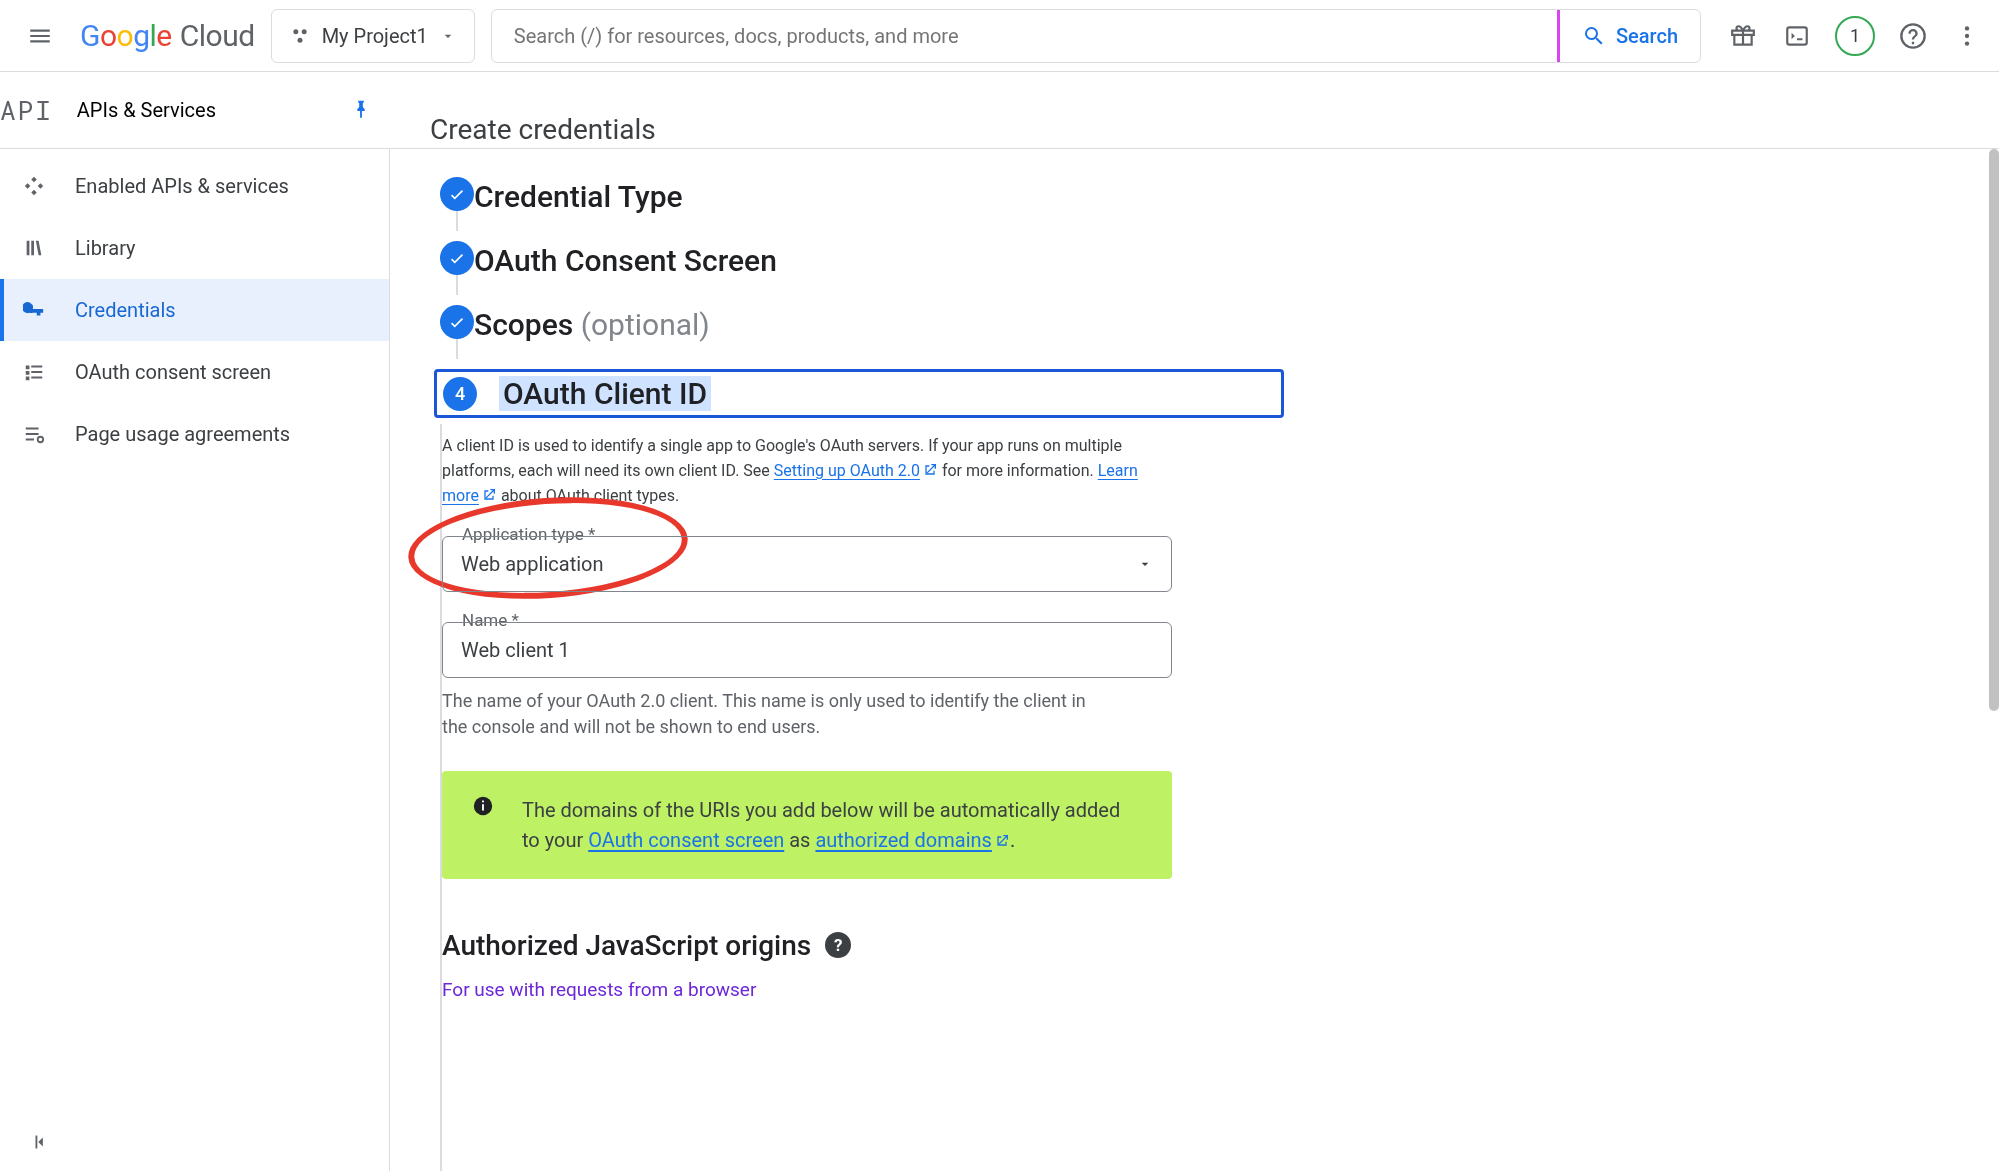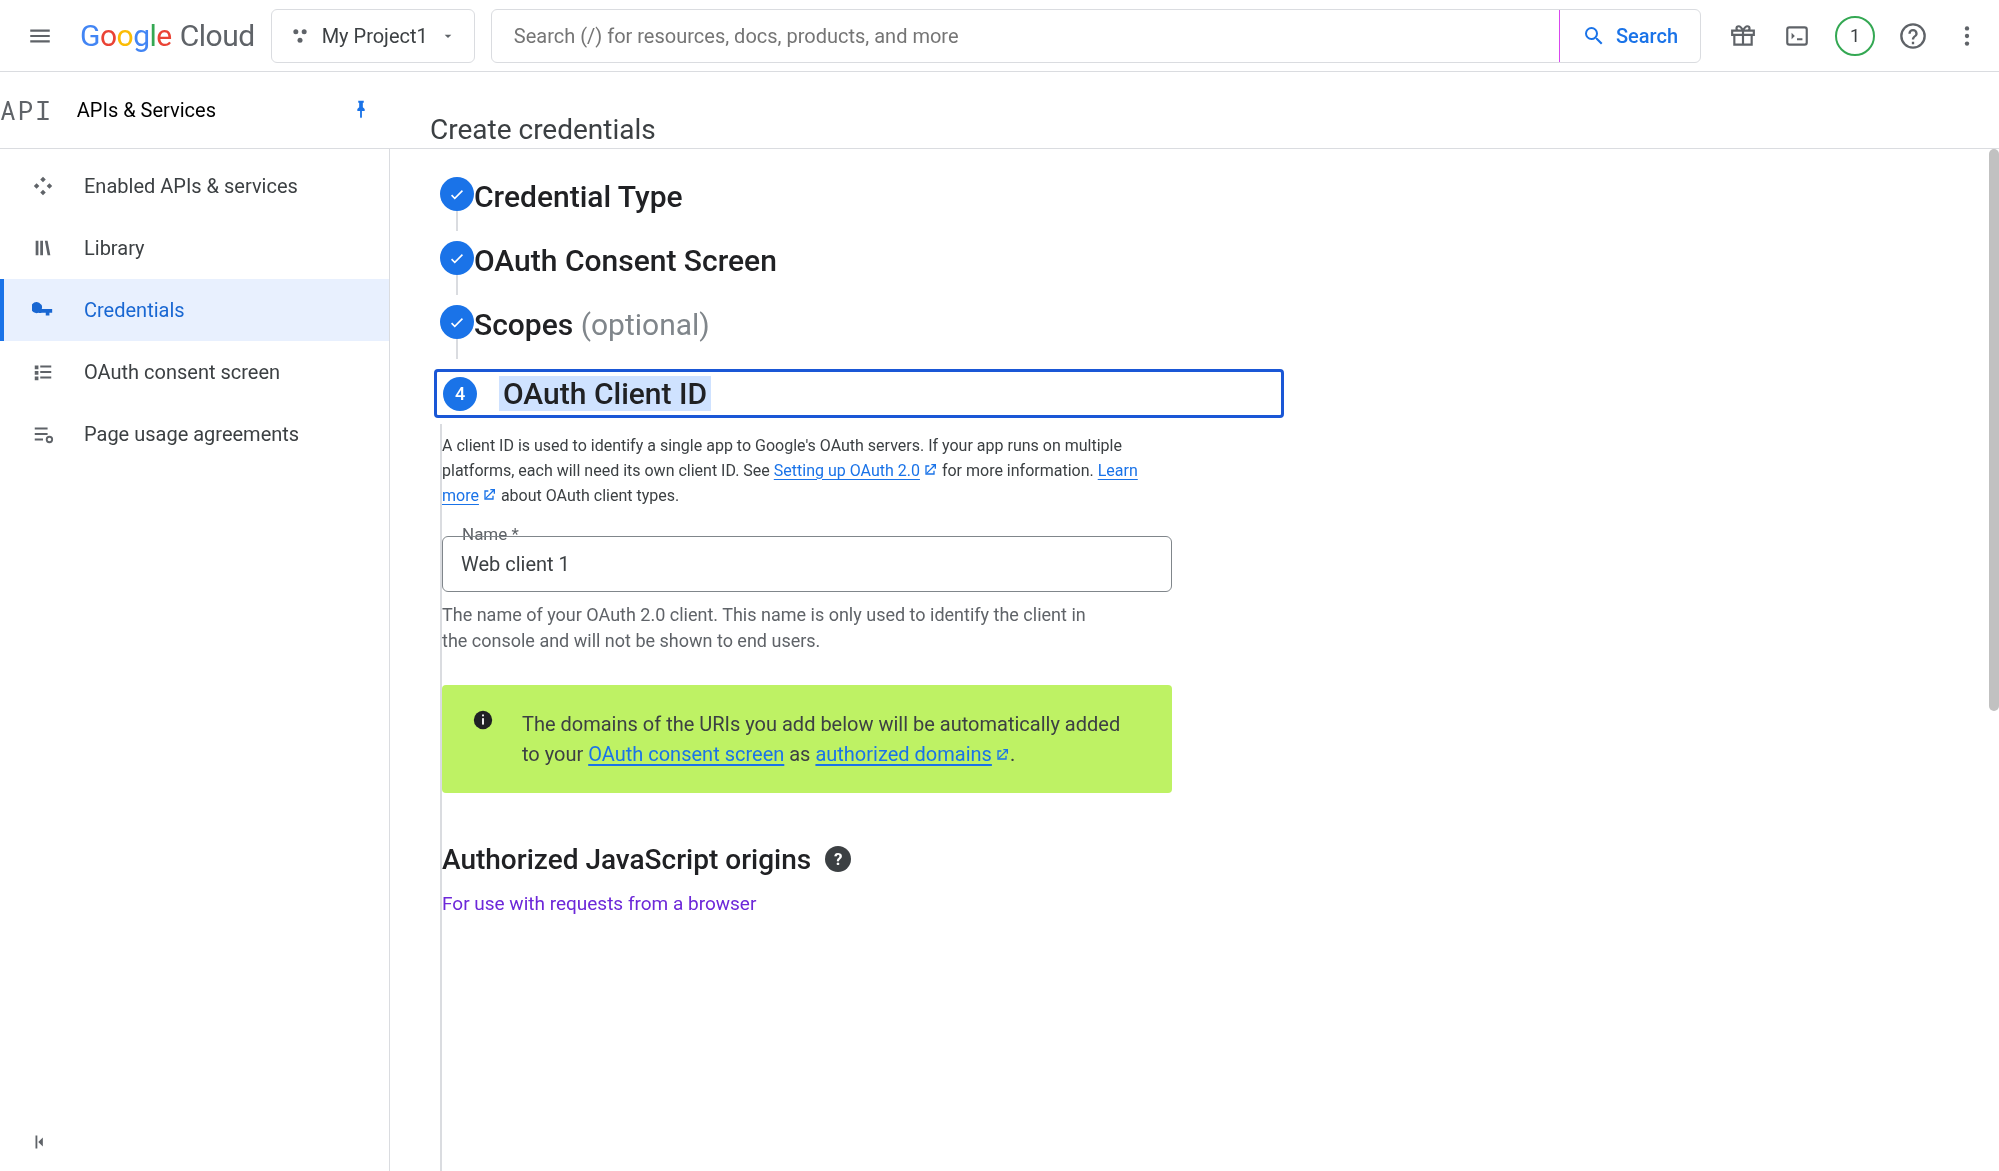--- a/index.html
+++ b/index.html
@@ -8,37 +8,37 @@
 
 .topbar { height: 72px; border-bottom: 1px solid #dadce0; display: flex; align-items: center; padding: 0 16px; gap: 16px; }
 .hamburger { width: 48px; height: 48px; display: flex; align-items: center; justify-content: center; border-radius: 50%; cursor: pointer; }
 .logo { display: flex; align-items: center; gap: 4px; font-size: 30px; letter-spacing: -0.5px; }
 .logo .g1 { color:#4285F4; } .logo .g2 { color:#EA4335; } .logo .g3 { color:#FBBC05; }
 .logo .g4 { color:#4285F4; } .logo .g5 { color:#34A853; } .logo .g6 { color:#EA4335; }
 .logo .cloud { color:#5f6368; font-weight: 400; margin-left: 4px; }
 .project-picker { border: 1px solid #dadce0; border-radius: 6px; height: 54px; padding: 0 18px; display: flex; align-items: center; gap: 12px; cursor: pointer; font-size: 20px; color: #3c4043; }
 .searchbar-wrap { flex: 1; display: flex; align-items: center; border: 1px solid #dadce0; border-radius: 6px; height: 54px; overflow: hidden; }
 .searchbar-wrap input { flex: 1; border: 0; outline: 0; font-size: 20px; padding: 0 22px; color: #5f6368; background: transparent; }
-.search-btn { border-left: 1px solid #d946ef; height: 100%; display: flex; align-items: center; gap: 10px; padding: 0 22px; color: #1a73e8; font-size: 20px; font-weight: 500; cursor: pointer; }
+.search-btn { border-left: 3px solid #d946ef; height: 100%; display: flex; align-items: center; gap: 10px; padding: 0 22px; color: #1a73e8; font-size: 20px; font-weight: 500; cursor: pointer; }
 .topbar-icons { display: flex; align-items: center; gap: 22px; margin-left: 10px; }
 .topbar-icons .ic { width: 32px; height: 32px; display:flex; align-items:center; justify-content:center; cursor:pointer; }
 .avatar-badge { width: 40px; height: 40px; border: 2px solid #34A853; border-radius: 50%; display:flex; align-items:center; justify-content:center; font-size: 18px; color:#3c4043; }
 
 
 .secondbar { height: 76px; display: flex; align-items: center; }
 .secondbar-left { width: 390px; display: flex; align-items: center; gap: 24px; }
 .api-mark { font-family: "Roboto Mono", monospace; font-size: 26px; letter-spacing: 2px; color: #5f6368; }
 .section-title { font-size: 20px; color: #000000; }
 .pin-ic { margin-left: auto; margin-right: 18px; color: #1a73e8; }
 .secondbar-right { flex: 1; padding-left: 40px; font-size: 28px; color: #3c4043; margin-top: 39px; }
 
 
 .body-wrap { display: flex; height: calc(100% - 148px); }
 .sidebar { width: 390px; border-right: 1px solid #dadce0; border-top: 1px solid #dadce0; display: flex; flex-direction: column; padding-top: 6px; }
-.side-item { height: 62px; display: flex; align-items: center; gap: 28px; padding-left: 30px; font-size: 20px; color: #3c4043; cursor: pointer; }
+.side-item { height: 62px; display: flex; align-items: center; gap: 28px; padding-left: 21px; font-size: 20px; color: #3c4043; cursor: pointer; }
 .side-item.active { background: #e8f0fe; color: #1967d2; position: relative; }
 .side-item.active::before { content:""; position:absolute; left:0; top:0; bottom:0; width:4px; background:#1a73e8; }
 .side-item .ic { width: 26px; display:flex; justify-content:center; color:#5f6368; }
 .side-item.active .ic { color:#1967d2; }
 .collapse-handle { margin-top: auto; padding: 18px 30px; cursor:pointer; }
 
 .main { flex:1; border-top: 1px solid #dadce0; overflow-y: auto; padding: 28px 40px 60px 50px; position: relative; }
 
 
 .step { display:flex; margin-bottom: 10px; }
@@ -265,20 +265,32 @@
       <div class="step-body" style="padding-top: 10px;">
 
         <p class="desc">
           <span>A client ID is used to identify a single app to Google's OAuth servers. If your app runs on multiple platforms, each will need its own client ID. See </span><a><span>Setting up OAuth 2.0</span><span class="ext-ic"><svg width="16" height="16" viewBox="0 0 24 24">
                   <path fill="#1a73e8" d="M14 3v2h3.59L7 15.59 8.41 17 19 6.41V10h2V3zM5 5h6v2H7v10h10v-4h2v6H5z"></path>
                 </svg></span></a><span> for more information. </span><a><span>Learn more</span><span class="ext-ic"><svg width="16" height="16" viewBox="0 0 24 24">
                   <path fill="#1a73e8" d="M14 3v2h3.59L7 15.59 8.41 17 19 6.41V10h2V3zM5 5h6v2H7v10h10v-4h2v6H5z"></path>
                 </svg></span></a><span> about OAuth client types.</span>
         </p>
 
+        <div class="field">
+          <div class="red-circle"></div>
+          <div class="field-label">Application type *</div>
+          <div class="field-box">
+            <span>Web application</span>
+            <span class="caret">
+                <svg width="16" height="16" viewBox="0 0 24 24">
+                  <path fill="#3c4043" d="M7 10l5 5 5-5z"></path>
+                </svg>
+              </span>
+          </div>
+        </div>
 
         <div class="field">
           <div class="field-label">Name *</div>
           <div class="field-box">
             <span>Web client 1</span>
           </div>
           <div class="field-help">The name of your OAuth 2.0 client. This name is only used to identify the client in the console and will not be shown to end users.</div>
         </div>
 
         <div class="info-callout">

